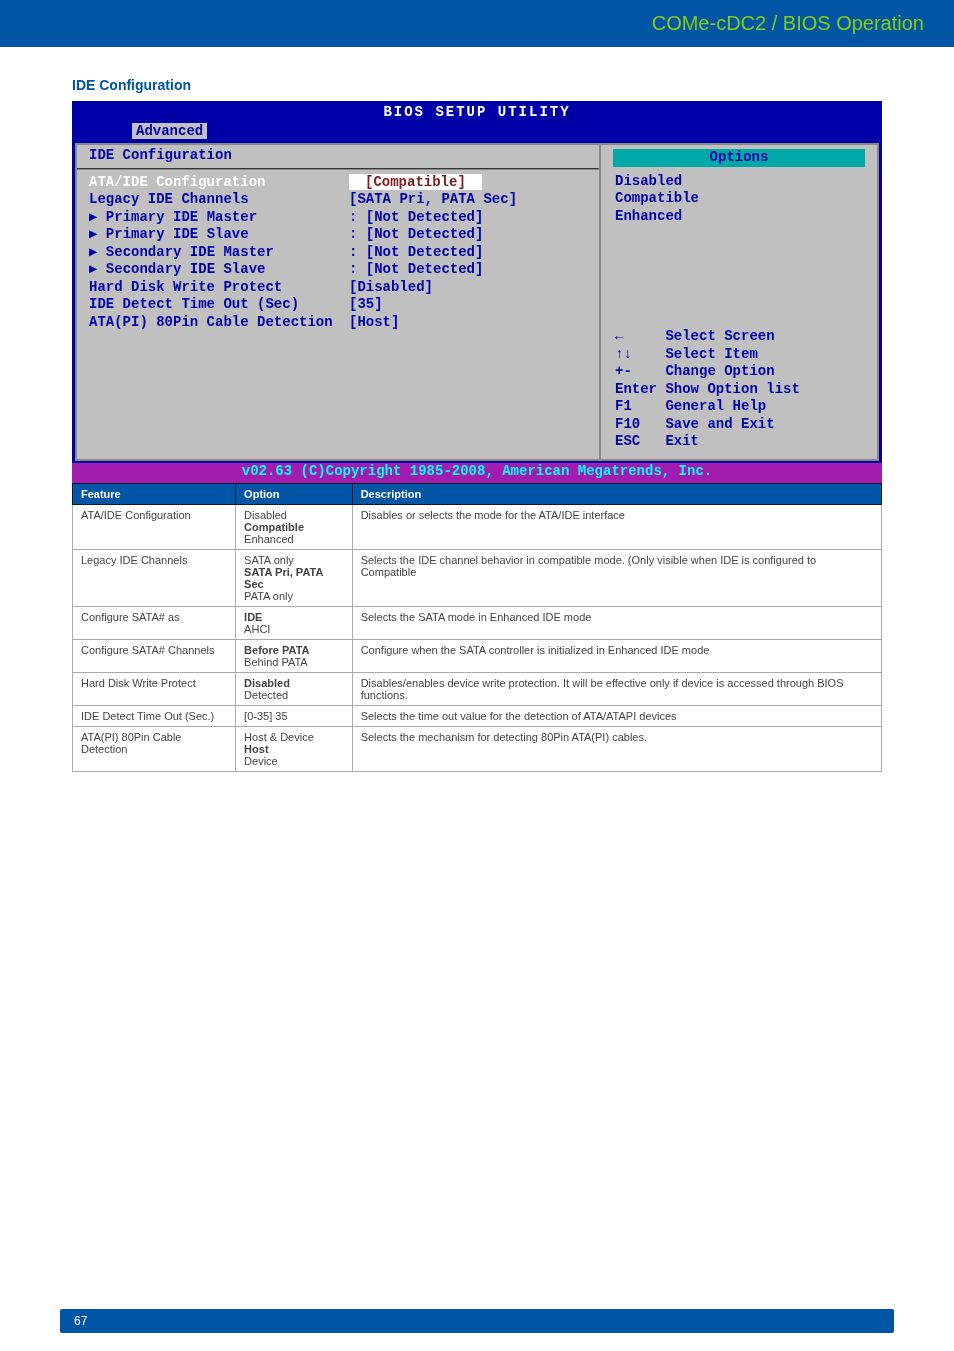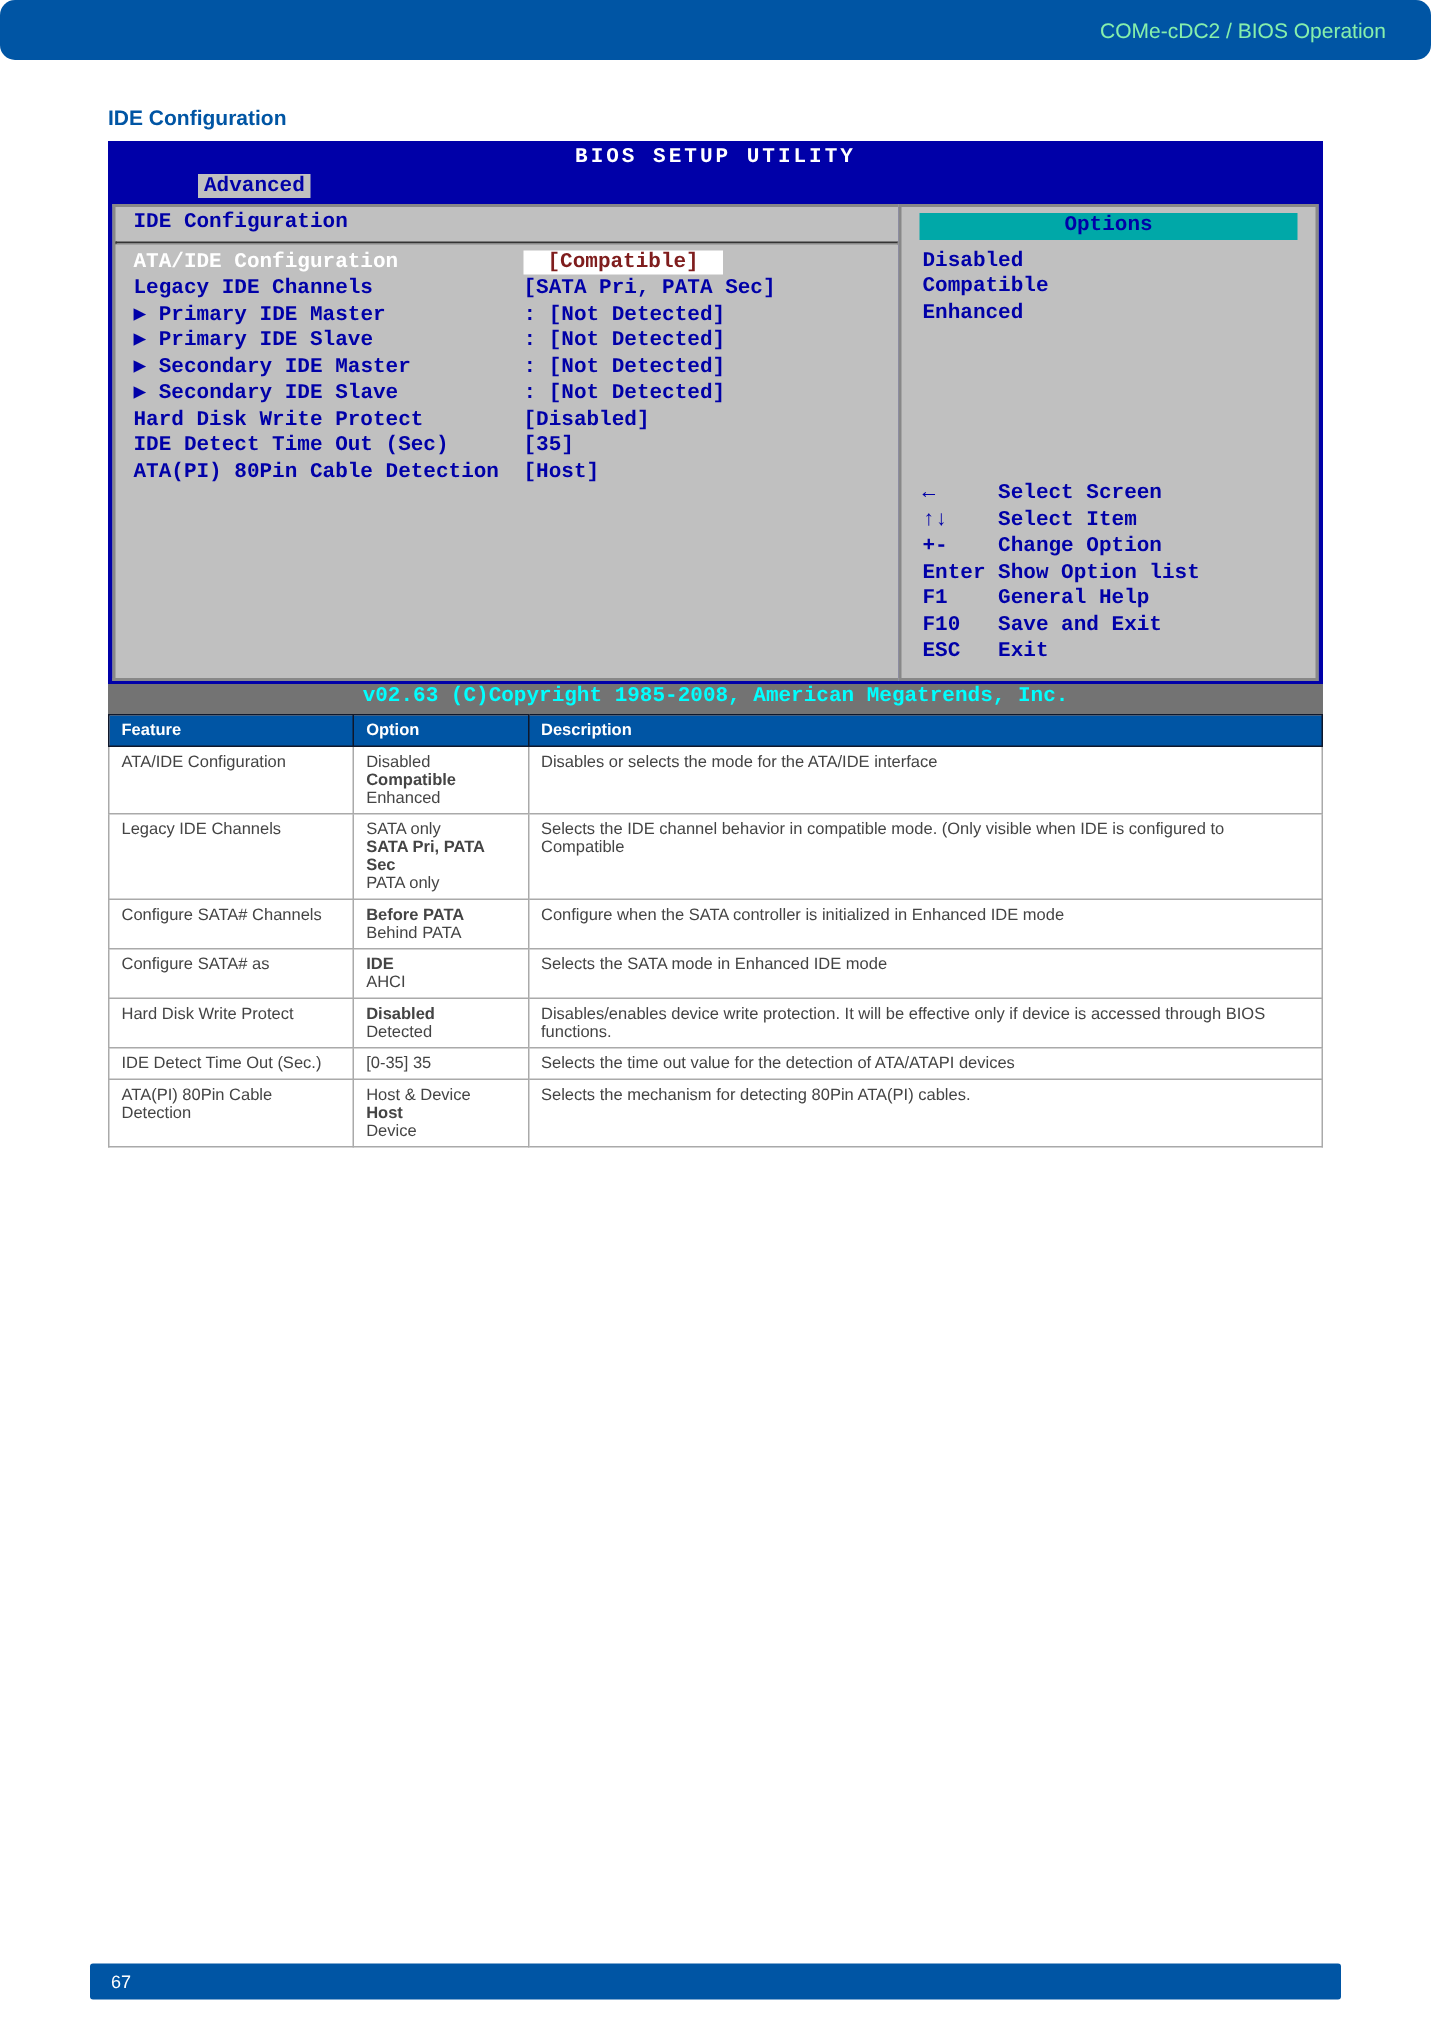--- a/index.html
+++ b/index.html
@@ -6,26 +6,25 @@
     body {
       width: 954px;
       height: 1351px;
       font-family: Arial, Helvetica, sans-serif;
       background: #fff;
       color: #333;
       position: relative;
     }
     .header-bar {
       background: #0055a4;
-      color: #86efac;
+      color: #84cc16;
       padding: 12px 30px;
       text-align: right;
-      font-size: 14px;
+      font-size: 20px;
       font-weight: 300;
-      border-radius: 10px;
     }
     .content {
       padding: 30px 72px 0 72px;
     }
     h3.section-title {
       color: #0055a4;
       font-size: 14px;
       font-weight: bold;
       margin-bottom: 8px;
     }
@@ -90,21 +89,21 @@
       color: #0000A8;
       text-align: center;
       background: #00a8a8;
       margin: 0 4px 6px 4px;
       padding: 0 1px;
     }
     .bios-opt { color: #0000A8; padding-left: 6px; }
     .bios-help { color: #0000A8; padding-left: 6px; margin-top: 103px; }
     .bios-help div { white-space: pre; }
     .bios-footer {
-      background: #737373;
+      background: #a21caf;
       color: #00ffff;
       text-align: center;
       padding: 0 0 3px 0;
     }
     
     table.feat {
       width: 100%;
       border-collapse: collapse;
       font-size: 11px;
       border: 1px solid #888;
@@ -246,34 +245,34 @@
         <tr>
           <td>Legacy IDE Channels</td>
           <td>
             <div>SATA only</div>
             <div class="opt-default">SATA Pri, PATA Sec</div>
             <div>PATA only</div>
           </td>
           <td>Selects the IDE channel behavior in compatible mode. (Only visible when IDE is configured to Compatible</td>
         </tr>
         <tr>
+          <td>Configure SATA# as</td>
+          <td>
+            <div class="opt-default">IDE</div>
+            <div>AHCI</div>
+          </td>
+          <td>Selects the SATA mode in Enhanced IDE mode</td>
+        </tr>
+        <tr>
           <td>Configure SATA# Channels</td>
           <td>
             <div class="opt-default">Before PATA</div>
             <div>Behind PATA</div>
           </td>
           <td>Configure when the SATA controller is initialized in Enhanced IDE mode</td>
-        </tr>
-        <tr>
-          <td>Configure SATA# as</td>
-          <td>
-            <div class="opt-default">IDE</div>
-            <div>AHCI</div>
-          </td>
-          <td>Selects the SATA mode in Enhanced IDE mode</td>
         </tr>
         <tr>
           <td>Hard Disk Write Protect</td>
           <td>
             <div class="opt-default">Disabled</div>
             <div>Detected</div>
           </td>
           <td>Disables/enables device write protection. It will be effective only if device is accessed through BIOS functions.</td>
         </tr>
         <tr>

